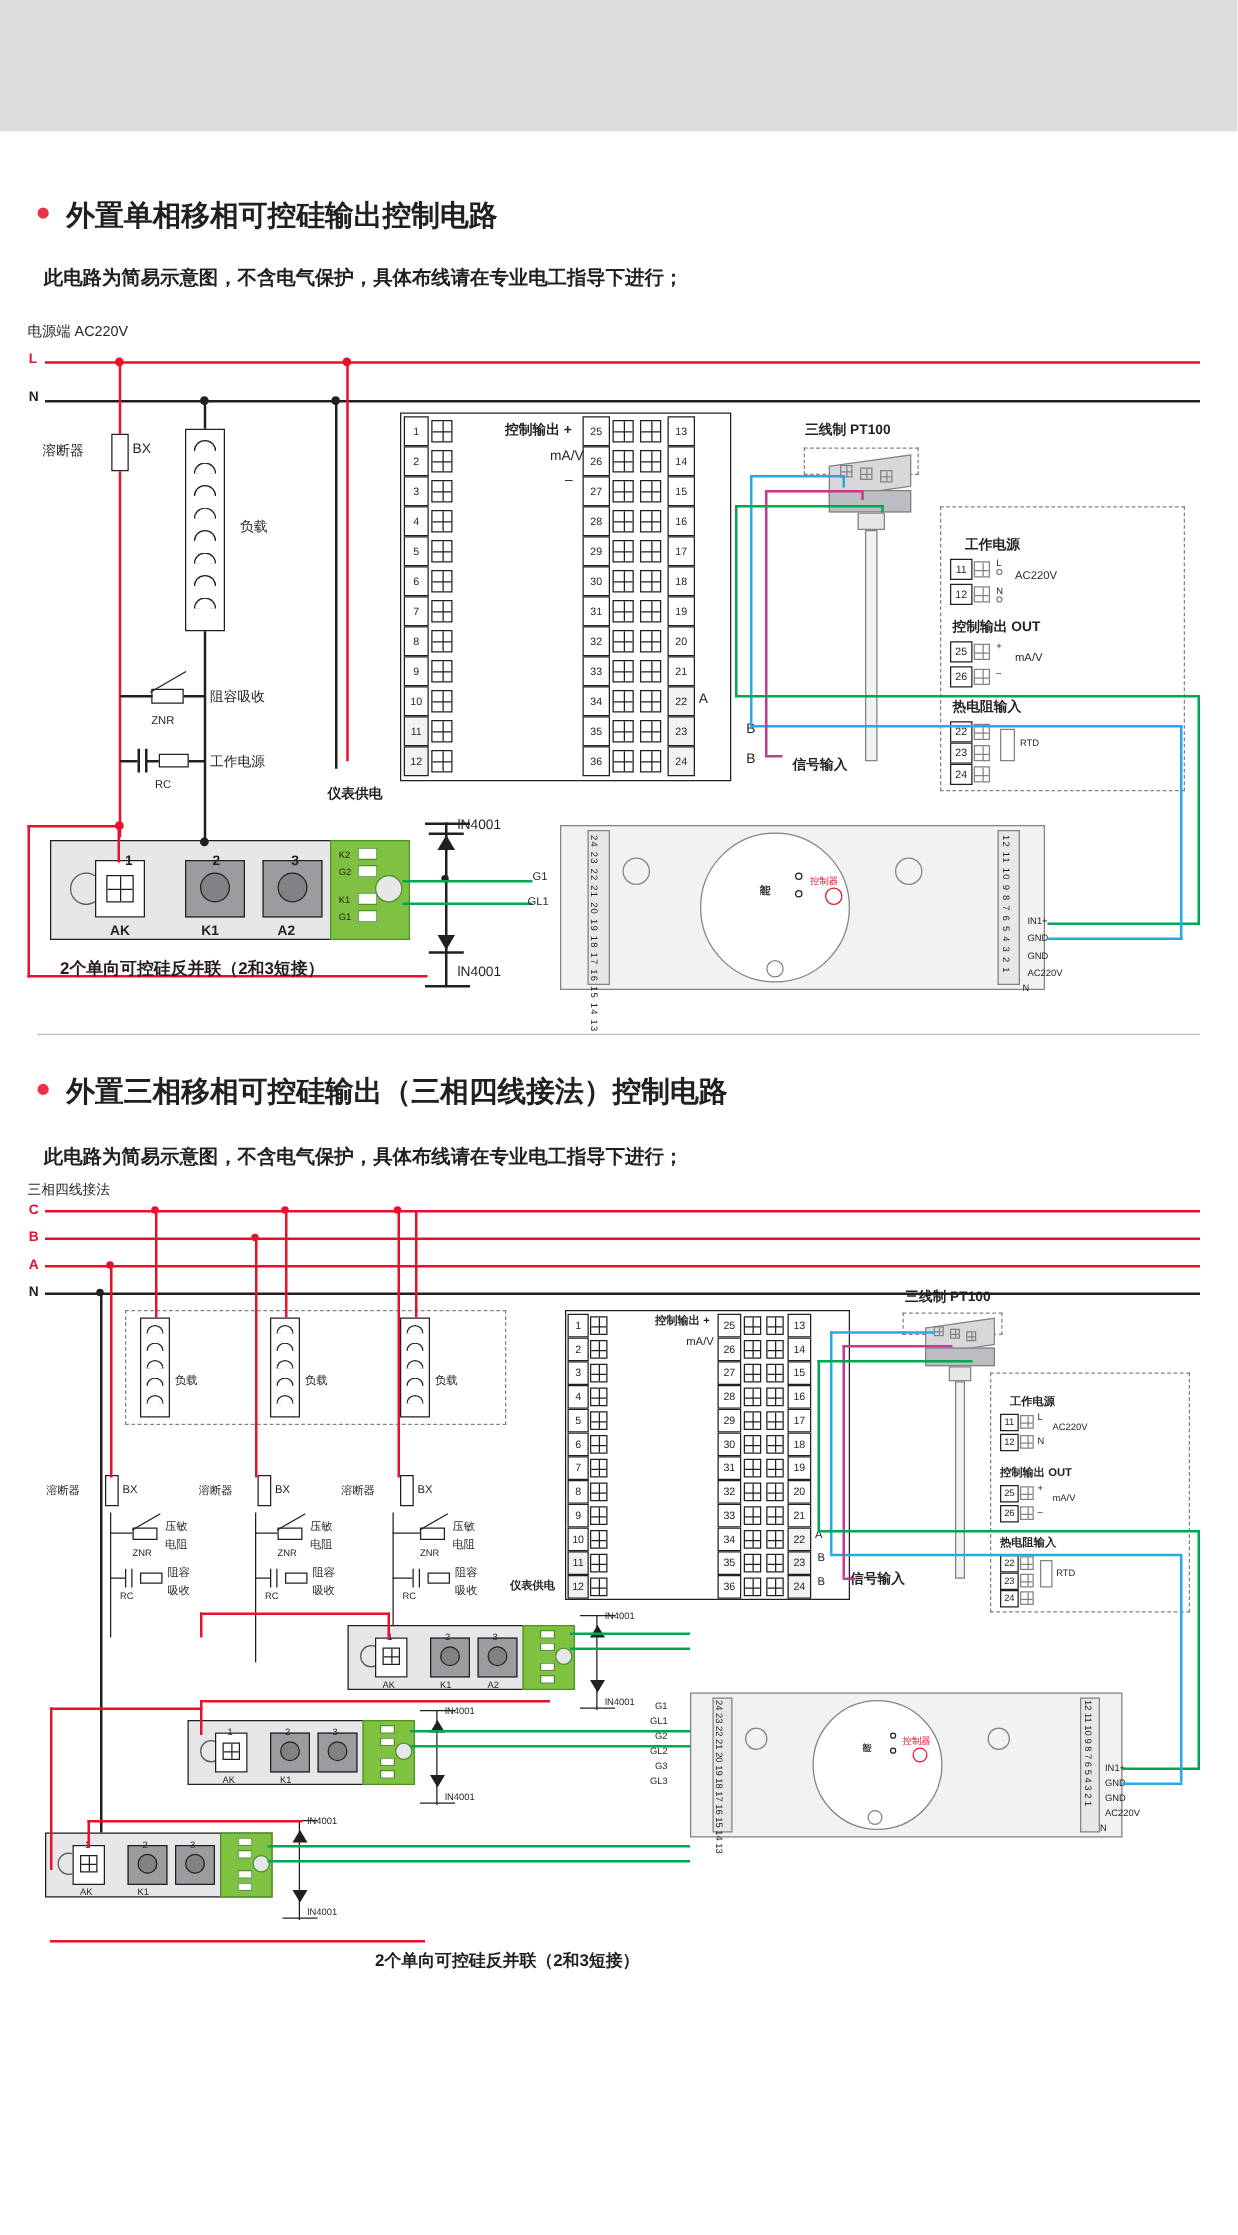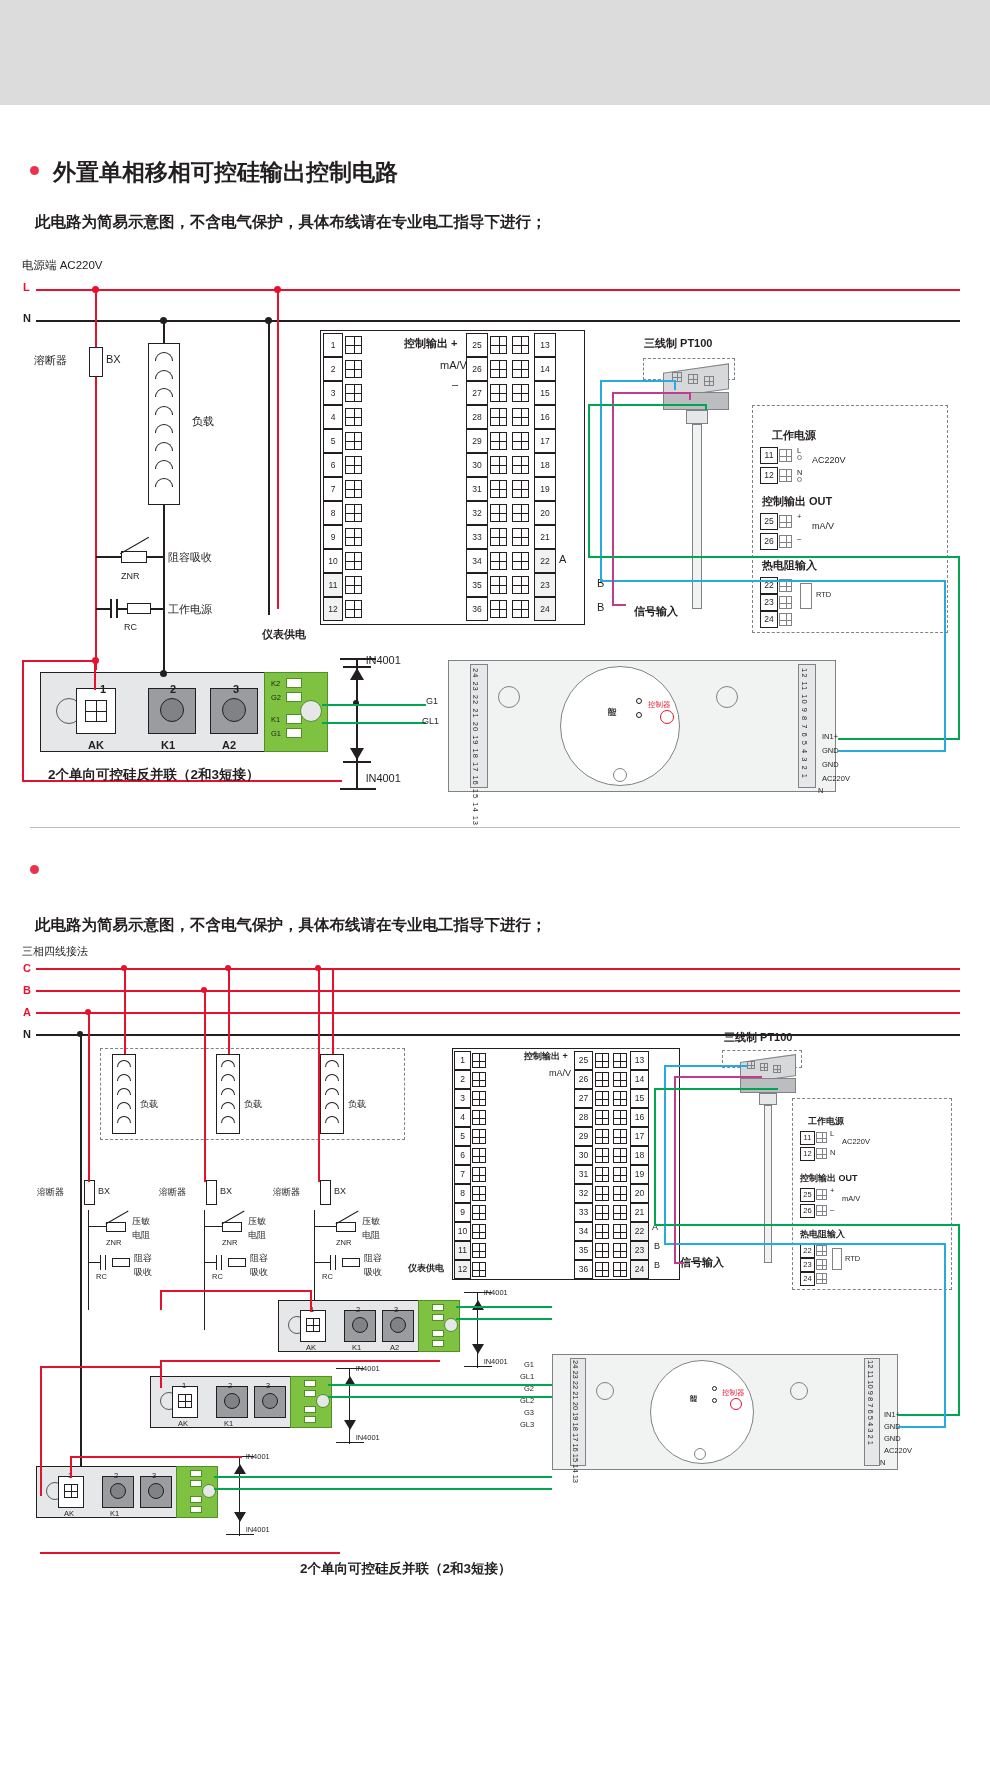--- a/index.html
+++ b/index.html
@@ -360,21 +360,21 @@
   <div class="cyn" style="left:616px;top:580px;width:330px;height:2px;"></div>
   <div class="cyn" style="left:944px;top:580px;width:2px;height:172px;"></div>
   <div class="cyn" style="left:838px;top:750px;width:108px;height:2px;"></div>
   <div class="red" style="left:626px;top:604px;width:0px;height:0px;"></div>
 
   <div class="footer-note" style="left:48px;top:766px;font-size:13.5px;font-weight:bold;">2个单向可控硅反并联（2和3短接）</div>
 
   <div class="divider"></div>
 
   <div class="sec-h" style="left:30px;top:858px;">
-    <span class="dot"></span>
+    <span class="dot"></span><span>外置三相移相可控硅输出（三相四线接法）控制电路</span>
   </div>
   <div class="sec-note" style="left:35px;top:915px;">此电路为简易示意图，不含电气保护，具体布线请在专业电工指导下进行；</div>
 
   <div class="lbl" style="left:22px;top:944px;font-size:11px;">三相四线接法</div>
   <div class="lbl b rtxt" style="left:23px;top:962px;">C</div>
   <div class="lbl b rtxt" style="left:23px;top:984px;">B</div>
   <div class="lbl b rtxt" style="left:23px;top:1006px;">A</div>
   <div class="lbl b" style="left:23px;top:1028px;">N</div>
 
   <div class="red" style="left:36px;top:968px;width:924px;height:1.8px;"></div>

